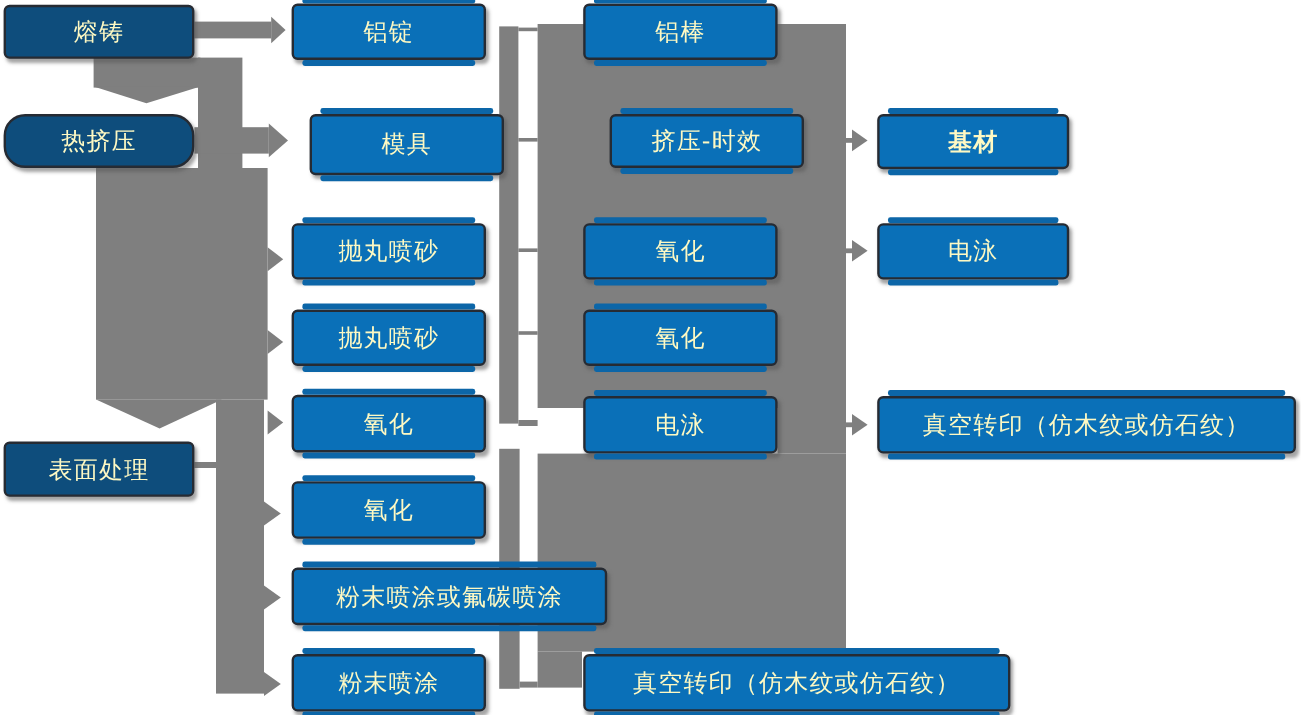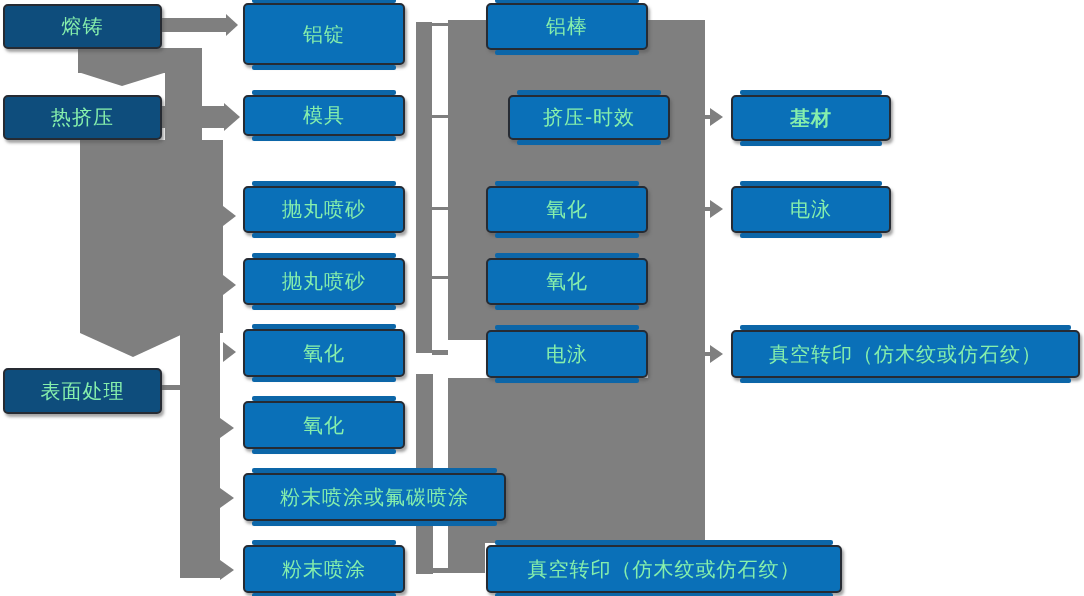--- a/index.html
+++ b/index.html
@@ -16,21 +16,21 @@
     left: 0; top: 0;
     z-index: 1;
   }
   .node {
     position: absolute;
     z-index: 2;
     display: flex;
     align-items: center;
     justify-content: center;
     box-sizing: border-box;
-    color: #86efac;
+    color: #fef9c3;
     font-size: 20px;
     letter-spacing: 1px;
     white-space: nowrap;
     border: 2px solid #262b33;
     border-radius: 5px;
     box-shadow: 2px 3px 3px rgba(90,90,90,0.55);
   }
   .node.dark  { background: #0e4d7c; }
   .node.light { background: #0a70b8; }
   .node.light::before {
@@ -84,24 +84,24 @@
       <polygon points="80,333 185,333 133,357" fill="#7f7f7f"></polygon>
       <polygon points="220,418 220,438 234,428" fill="#7f7f7f"></polygon>
       <polygon points="220,488 220,508 234,498" fill="#7f7f7f"></polygon>
       <polygon points="220,560 220,580 234,570" fill="#7f7f7f"></polygon>
       <polygon points="710,108 710,126 723,117" fill="#7f7f7f"></polygon>
       <polygon points="710,200 710,218 723,209" fill="#7f7f7f"></polygon>
       <polygon points="710,345 710,363 723,354" fill="#7f7f7f"></polygon>
     </svg>
   <div id="nodes-layer">
       <div class="node dark" style="left: 3px; top: 4px; width: 159px; height: 45px;">熔铸</div>
-      <div class="node dark" style="left: 3px; top: 95px; width: 159px; height: 45px;">热挤压</div>
+      <div class="node dark" style="left: 3px; top: 95px; width: 159px; height: 45px; border-radius: 18px;">热挤压</div>
       <div class="node dark" style="left: 3px; top: 368px; width: 159px; height: 46px; text-align: center;">表面处理</div>
-      <div class="node light" style="left: 243px; top: 3px; width: 162px; height: 62px;">铝锭</div>
-      <div class="node light" style="left: 243px; top: 95px; width: 162px; height: 41px;">模具</div>
+      <div class="node light" style="left: 243px; top: 3px; width: 162px; height: 47px;">铝锭</div>
+      <div class="node light" style="left: 258px; top: 95px; width: 162px; height: 51px;">模具</div>
       <div class="node light" style="left: 243px; top: 186px; width: 162px; height: 47px;">抛丸喷砂</div>
       <div class="node light" style="left: 243px; top: 258px; width: 162px; height: 47px;">抛丸喷砂</div>
       <div class="node light" style="left: 243px; top: 329px; width: 162px; height: 48px;">氧化</div>
       <div class="node light" style="left: 243px; top: 401px; width: 162px; height: 48px;">氧化</div>
       <div class="node light" style="left: 243px; top: 473px; width: 263px; height: 48px; text-align: right;">粉末喷涂或氟碳喷涂</div>
       <div class="node light" style="left: 243px; top: 545px; width: 162px; height: 48px; text-align: right;">粉末喷涂</div>
       <div class="node light" style="left: 486px; top: 3px; width: 162px; height: 47px; font-family: Liberation Serif, serif;">铝棒</div>
       <div class="node light" style="left: 486px; top: 95px; width: 162px; height: 45px; margin-left: 22px;">挤压-时效</div>
       <div class="node light" style="left: 486px; top: 186px; width: 162px; height: 47px;">氧化</div>
       <div class="node light" style="left: 486px; top: 258px; width: 162px; height: 47px;">氧化</div>

